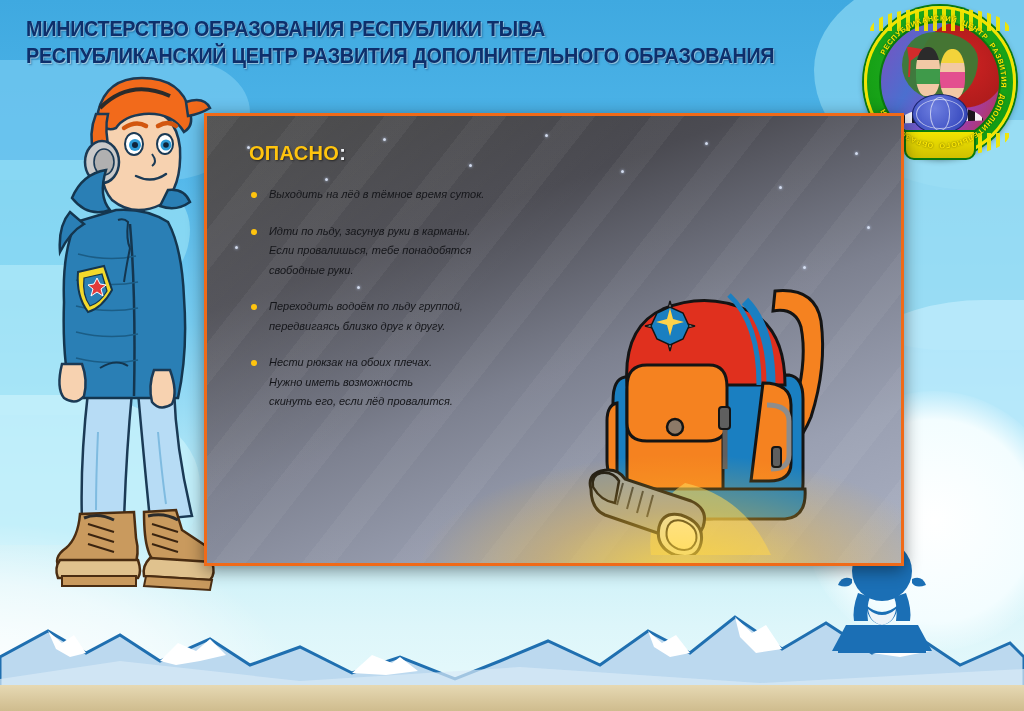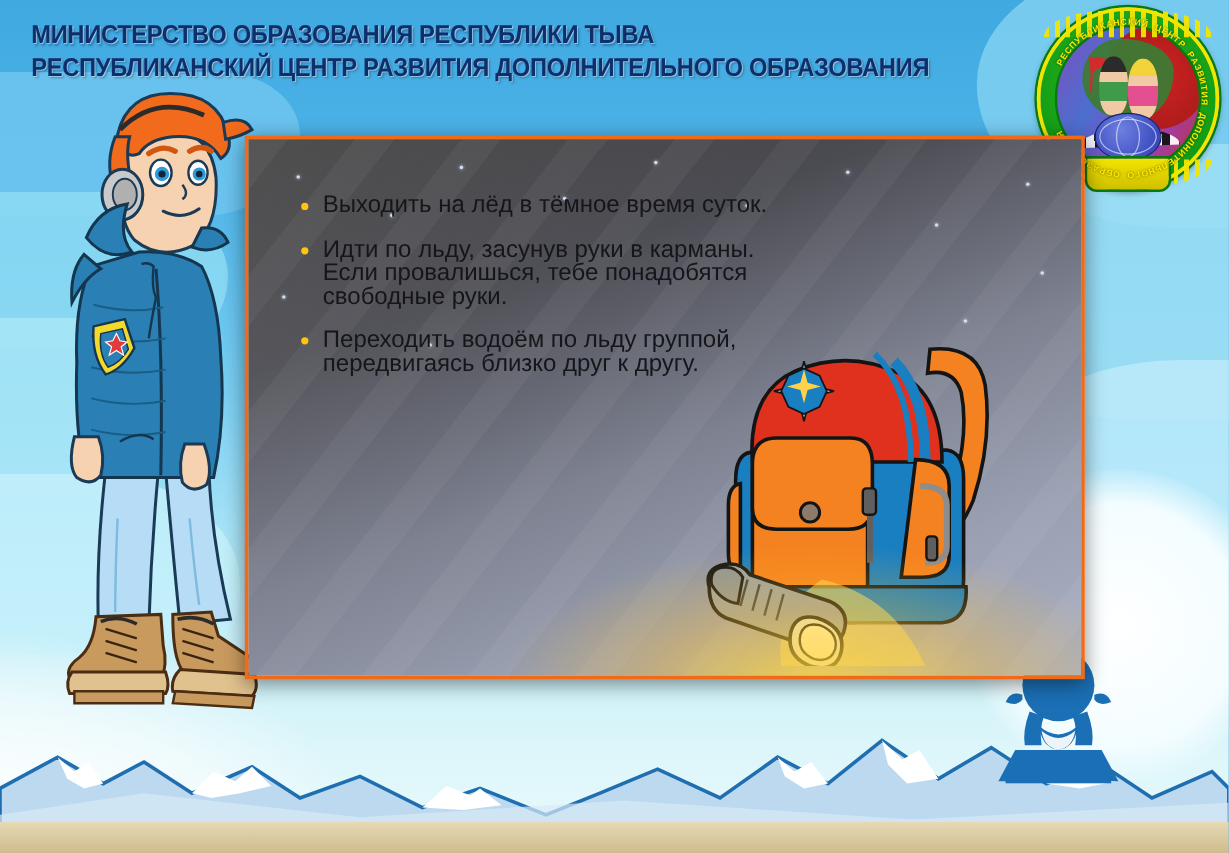--- a/index.html
+++ b/index.html
@@ -194,24 +194,25 @@
     letter-spacing: .3px;
     text-shadow: 1px 1px 2px rgba(0,0,0,.5);
   }
   .danger-title .colon { color:#f2f4f8; }
 
   .bullets { list-style:none; margin-top: 20px; }
   .bullets li {
     position: relative;
     padding-left: 20px;
     margin-bottom: 17px;
-    font-size: 20px;
+    font-size: 11px;
     line-height: 19.5px;
     color: #15161a;
     font-weight: 400;
+    font-style: italic;
   }
   .bullets li .dot {
     position:absolute; left:2px; top:7px;
     width:6px; height:6px; border-radius:50%;
     background:#ffc40e;
   }
   .bullets li .ln { display:block; white-space:nowrap; }
 
   
   .gear { position:absolute; right:34px; bottom:8px; width:290px; height:290px; }
@@ -439,36 +440,43 @@
     <div class="star-speck" style="left:414px; top:54px;"></div>
     <div class="star-speck" style="left:498px; top:26px;"></div>
     <div class="star-speck" style="left:572px; top:70px;"></div>
     <div class="star-speck" style="left:648px; top:36px;"></div>
     <div class="star-speck" style="left:28px;  top:130px;"></div>
     <div class="star-speck" style="left:150px; top:170px;"></div>
     <div class="star-speck" style="left:596px; top:150px;"></div>
     <div class="star-speck" style="left:660px; top:110px;"></div>
 
     <div class="panel-content">
+      <div class="danger-title"><span>ОПАСНО</span><span class="colon">:</span></div>
       <ul class="bullets" id="bulletList">
           <li>
             <span class="dot"></span>
             <span class="ln">Выходить на лёд в тёмное время суток.</span>
           </li>
           <li>
             <span class="dot"></span>
             <span class="ln">Идти по льду, засунув руки в карманы.</span>
             <span class="ln">Если провалишься, тебе понадобятся</span>
             <span class="ln">свободные руки.</span>
           </li>
           <li>
             <span class="dot"></span>
             <span class="ln">Переходить водоём по льду группой,</span>
             <span class="ln">передвигаясь близко друг к другу.</span>
           </li>
+          <li>
+            <span class="dot"></span>
+            <span class="ln">Нести рюкзак на обоих плечах.</span>
+            <span class="ln">Нужно иметь возможность</span>
+            <span class="ln">скинуть его, если лёд провалится.</span>
+          </li>
         </ul>
     </div>
 
     <svg class="gear" viewBox="0 0 290 290">
 
       <path d="M198,26 q40,-4 46,30 q6,46 -10,96 q-14,34 -36,40 l-10,-18 q24,-10 32,-42
                q10,-40 4,-70 q-6,-20 -28,-16 z" fill="#f58220" stroke="#141414" stroke-width="3"></path>
 
       <path d="M48,112 q-12,2 -12,24 l0,82 q0,26 20,28 l148,0 q22,-2 22,-28 l0,-84
                q0,-22 -14,-24 z" fill="#1a7fc1" stroke="#141414" stroke-width="3"></path>

